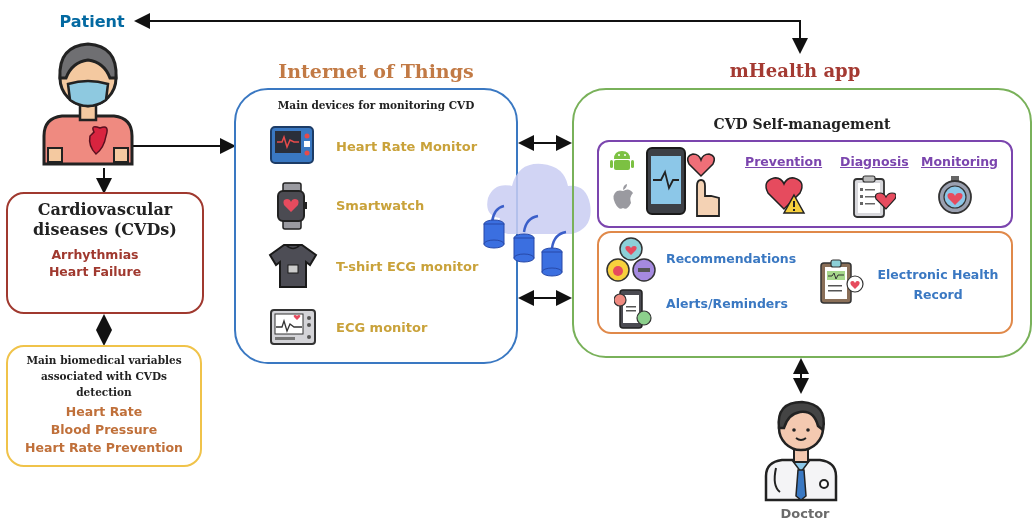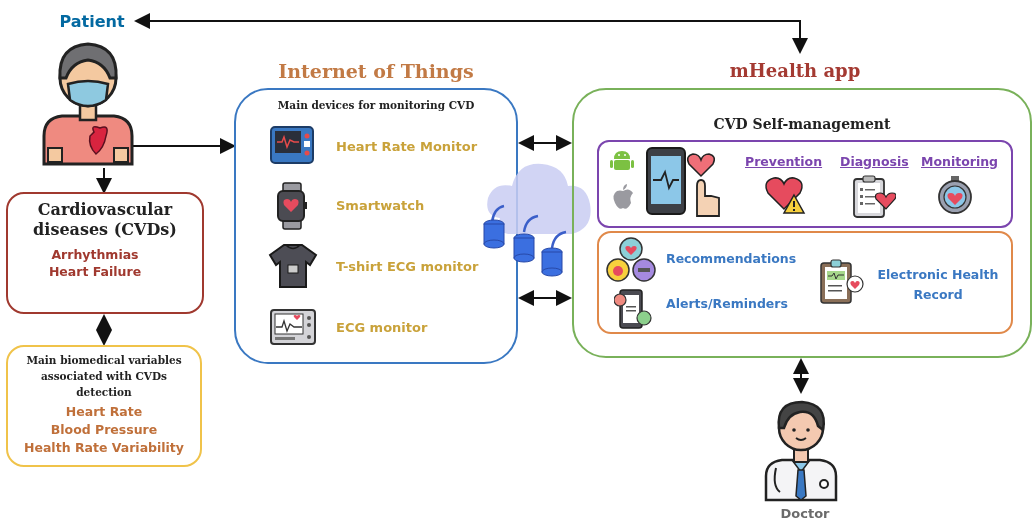--- a/index.html
+++ b/index.html
@@ -85,21 +85,21 @@
 
 <div id="bio-box" class="abs"></div>
 <div id="bio-title" class="abs serif center">
   <div>Main biomedical variables</div>
   <div>associated with CVDs</div>
   <div>detection</div>
 </div>
 <div id="bio-list" class="abs sans center">
   <div>Heart Rate</div>
   <div>Blood Pressure</div>
-  <div>Health Rate Variability</div>
+  <div>Heart Rate Prevention</div>
 </div>
 
 <div id="iot-title" class="abs serif center">Internet of Things</div>
 <div id="iot-box" class="abs"></div>
 <div id="iot-subtitle" class="abs serif center">Main devices for monitoring CVD</div>
 
 <svg class="abs" style="left:270px;top:126px" width="44" height="38" viewBox="0 0 44 38">
   <rect x="1" y="1" width="42" height="36" rx="4" fill="#3a78c2" stroke="#1d3c66" stroke-width="2"></rect>
   <rect x="5" y="5" width="26" height="22" fill="#2a2f3a"></rect>
   <polyline points="7,16 12,16 14,11 17,21 20,14 24,16 29,16" fill="none" stroke="#e64b4b" stroke-width="1.5"></polyline>

